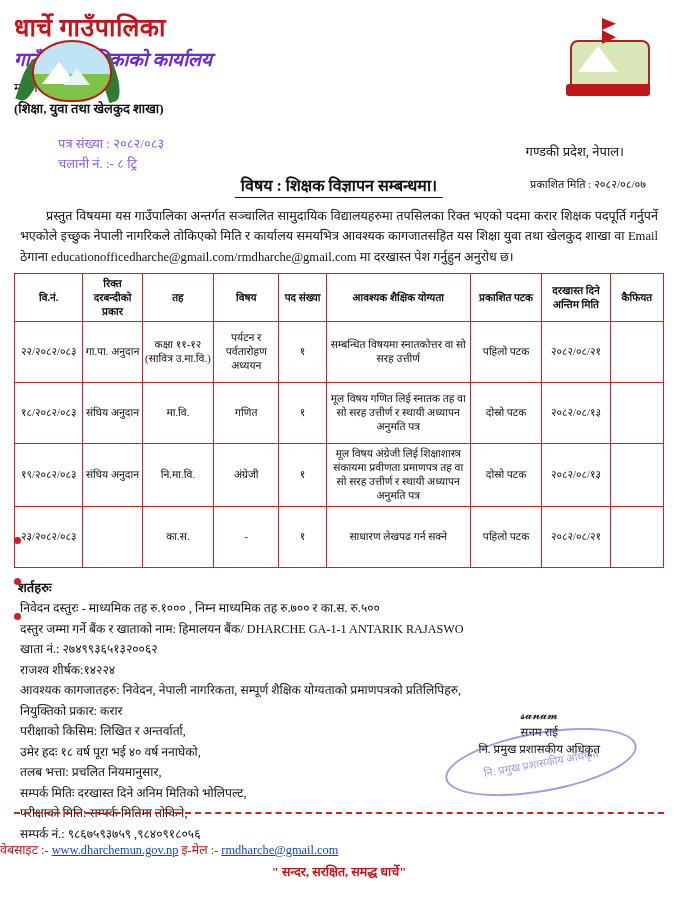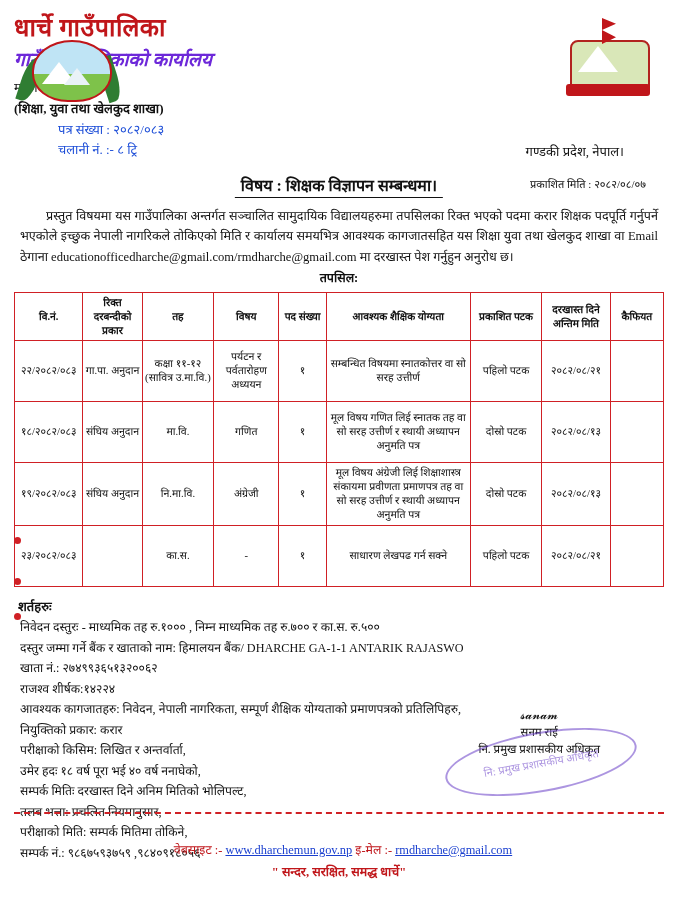--- a/index.html
+++ b/index.html
@@ -9,21 +9,21 @@
   
   .header{position:relative;height:160px;}
   .emblem-left{position:absolute;left:10px;top:18px;width:92px;height:78px;}
   .emblem-right{position:absolute;right:10px;top:12px;width:92px;height:86px;}
   .head-center{text-align:left;padding-top:6px;}
   .org-title{font-size:25px;font-weight:bold;color:#c0161a;letter-spacing:.5px;line-height:1.1;}
   .org-sub{font-size:19px;font-weight:bold;color:#6d28d9;font-style:italic;margin-top:4px;}
   .org-place{font-size:13px;color:#111;margin-top:6px;}
   .org-branch{font-size:13px;font-weight:bold;color:#111;margin-top:3px;}
 
-  .meta-left{position:absolute;left:44px;top:112px;font-size:13px;color:#1d4ed8;line-height:1.55;}
+  .meta-left{position:absolute;left:44px;top:126px;font-size:13px;color:#8b5cf6;line-height:1.55;}
   .meta-left .ln{white-space:nowrap;}
   .meta-right{position:absolute;right:40px;top:134px;font-size:13px;color:#111;}
 
   
   .subject-row{position:relative;margin-top:6px;height:22px;}
   .subject{position:absolute;left:50%;transform:translateX(-50%);font-size:16px;font-weight:bold;
            border-bottom:1px solid #111;padding:0 6px 1px 6px;white-space:nowrap;}
   .pub-date{position:absolute;right:18px;top:2px;font-size:11px;}
 
   
@@ -47,21 +47,21 @@
 
   
   .sig{position:absolute;right:78px;bottom:152px;text-align:center;font-size:11.5px;line-height:1.5;}
   .sig .sline{font-family:"Liberation Serif",serif;}
   .stamp{position:absolute;right:40px;bottom:118px;width:190px;height:56px;
          border:2px solid #6a40c8;border-radius:50%;opacity:.55;transform:rotate(-10deg);
          color:#6a40c8;font-size:11px;display:flex;align-items:center;justify-content:center;}
 
   
   .footrule{position:absolute;left:14px;right:14px;bottom:96px;border-top:2px dashed #d02025;}
-  .footer{position:absolute;left:0;right:0;bottom:52px;text-align:center;font-size:12.4px;color:#c0161a;padding-left:8px;}
+  .footer{position:absolute;left:0;right:0;bottom:52px;font-size:12.4px;color:#c0161a;}
   .footer a{color:#1a3fcf;text-decoration:underline;}
   .slogan{position:absolute;left:0;right:0;bottom:30px;text-align:center;font-size:12.5px;
           font-weight:bold;color:#c0161a;}
 
   
   .sun{position:absolute;left:8px;top:14px;width:76px;height:58px;border-radius:50% 50% 45% 45%;
        background:linear-gradient(#bfe4f5 0 55%,#7ec24a 55% 100%);border:2px solid #c0161a;}
   .mtn{position:absolute;left:18px;top:36px;width:0;height:0;border-left:17px solid transparent;
        border-right:17px solid transparent;border-bottom:22px solid #ffffff;}
   .mtn2{position:absolute;left:40px;top:42px;width:0;height:0;border-left:13px solid transparent;
@@ -124,21 +124,20 @@
     <div class="subject">विषय : शिक्षक विज्ञापन सम्बन्धमा।</div>
     <div class="pub-date">
       <span>प्रकाशित मिति :</span>
       <span>२०८२/०८/०७</span>
     </div>
   </div>
 
   <div class="para">
     <span class="ind"></span><span>प्रस्तुत विषयमा यस गाउँपालिका अन्तर्गत सञ्चालित सामुदायिक विद्यालयहरुमा तपसिलका रिक्त भएको पदमा करार शिक्षक पदपूर्ति गर्नुपर्ने भएकोले इच्छुक नेपाली नागरिकले तोकिएको मिति र कार्यालय समयभित्र आवश्यक कागजातसहित यस शिक्षा युवा तथा खेलकुद शाखा वा Email ठेगाना educationofficedharche@gmail.com/rmdharche@gmail.com मा दरखास्त पेश गर्नुहुन अनुरोध छ।</span>
   </div>
-  <div class="tapasil">तपसिल:</div>
 
   <table class="main">
     <thead>
       <tr>
         <th class="c0">वि.नं.</th>
         <th class="c1">रिक्त दरबन्दीको प्रकार</th>
         <th class="c2">तह</th>
         <th class="c3">विषय</th>
         <th class="c4">पद संख्या</th>
         <th class="c5">आवश्यक शैक्षिक योग्यता</th>
@@ -198,22 +197,22 @@
   <div class="cond-title">शर्तहरुः</div>
   <div class="cond">
     <div>निवेदन दस्तुरः - माध्यमिक तह रु.१००० ,  निम्न माध्यमिक तह रु.७०० र का.स. रु.५००</div>
     <div>दस्तुर जम्मा गर्ने बैंक र खाताको नाम: हिमालयन बैंक/ DHARCHE GA-1-1 ANTARIK RAJASWO</div>
     <div>खाता नं.: २७४९९३६५१३२००६२</div>
     <div>राजश्व शीर्षक:१४२२४</div>
     <div>आवश्यक कागजातहरु: निवेदन, नेपाली नागरिकता, सम्पूर्ण शैक्षिक योग्यताको प्रमाणपत्रको प्रतिलिपिहरु,</div>
     <div>नियुक्तिको प्रकार: करार</div>
     <div>परीक्षाको किसिम: लिखित र अन्तर्वार्ता,</div>
     <div>उमेर हदः १८ वर्ष पूरा भई ४० वर्ष ननाघेको,</div>
+    <div>तलब भत्ता: प्रचलित नियमानुसार,</div>
     <div>सम्पर्क मितिः दरखास्त दिने अनिम मितिको भोलिपल्ट,</div>
-    <div>तलब भत्ता: प्रचलित नियमानुसार,</div>
     <div>परीक्षाको मिति: सम्पर्क मितिमा तोकिने,</div>
     <div>सम्पर्क नं.: ९८६७५९३७५९ ,९८४०९१८०५६</div>
   </div>
 
   <div class="bullet" style="top:537px"></div>
   <div class="bullet" style="top:578px"></div>
   <div class="bullet" style="top:613px"></div>
 
   <div class="sig">
     <div class="sline" style="font-size:12px;">𝓼𝓪𝓷𝓪𝓶</div>

